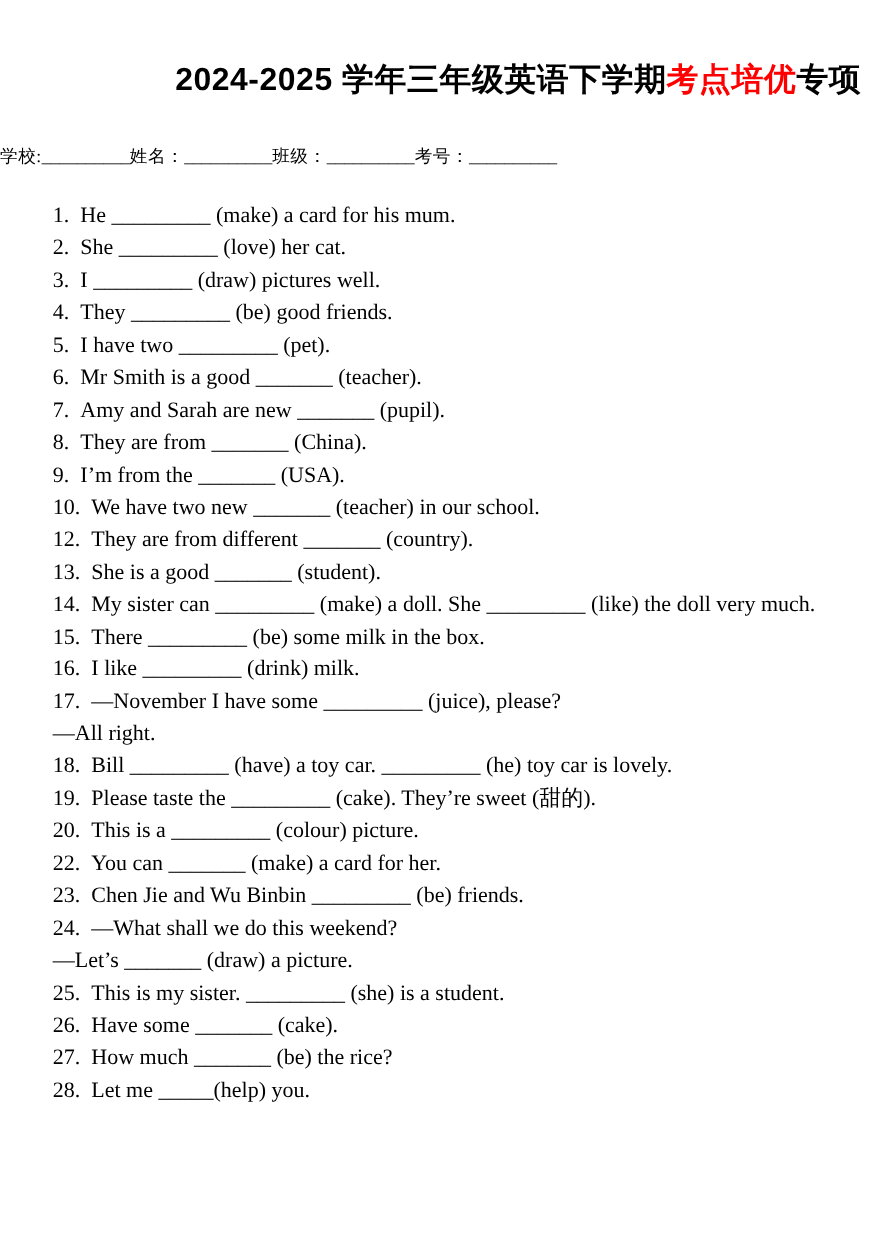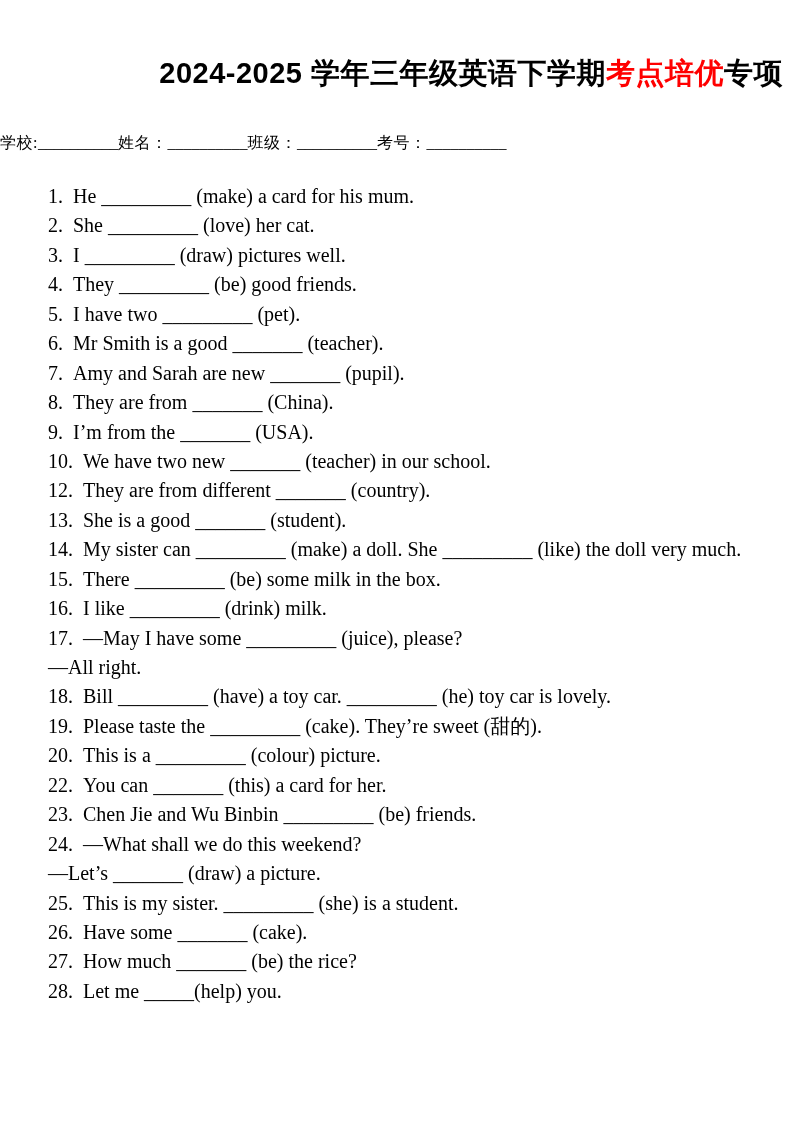--- a/index.html
+++ b/index.html
@@ -59,26 +59,26 @@
     <div class="q-row"><span class="q-num">6.</span><span class="q-text">Mr Smith is a good _______ (teacher).</span></div>
     <div class="q-row"><span class="q-num">7.</span><span class="q-text">Amy and Sarah are new _______ (pupil).</span></div>
     <div class="q-row"><span class="q-num">8.</span><span class="q-text">They are from _______ (China).</span></div>
     <div class="q-row"><span class="q-num">9.</span><span class="q-text">I’m from the _______ (USA).</span></div>
     <div class="q-row"><span class="q-num">10.</span><span class="q-text">We have two new _______ (teacher) in our school.</span></div>
     <div class="q-row"><span class="q-num">12.</span><span class="q-text">They are from different _______ (country).</span></div>
     <div class="q-row"><span class="q-num">13.</span><span class="q-text">She is a good _______ (student).</span></div>
     <div class="q-row"><span class="q-num">14.</span><span class="q-text">My sister can _________ (make) a doll. She _________ (like) the doll very much.</span></div>
     <div class="q-row"><span class="q-num">15.</span><span class="q-text">There _________ (be) some milk in the box.</span></div>
     <div class="q-row"><span class="q-num">16.</span><span class="q-text">I like _________ (drink) milk.</span></div>
-    <div class="q-row"><span class="q-num">17.</span><span class="q-text">—May I have some _________ (juice), please?</span></div>
+    <div class="q-row"><span class="q-num">17.</span><span class="q-text">—November I have some _________ (juice), please?</span></div>
     <div class="q-row"><span class="q-num"></span><span class="q-text">—All right.</span></div>
     <div class="q-row"><span class="q-num">18.</span><span class="q-text">Bill _________ (have) a toy car. _________ (he) toy car is lovely.</span></div>
     <div class="q-row"><span class="q-num">19.</span><span class="q-text">Please taste the _________ (cake). They’re sweet (甜的).</span></div>
     <div class="q-row"><span class="q-num">20.</span><span class="q-text">This is a _________ (colour) picture.</span></div>
-    <div class="q-row"><span class="q-num">22.</span><span class="q-text">You can _______ (this) a card for her.</span></div>
+    <div class="q-row"><span class="q-num">22.</span><span class="q-text">You can _______ (make) a card for her.</span></div>
     <div class="q-row"><span class="q-num">23.</span><span class="q-text">Chen Jie and Wu Binbin _________ (be) friends.</span></div>
     <div class="q-row"><span class="q-num">24.</span><span class="q-text">—What shall we do this weekend?</span></div>
     <div class="q-row"><span class="q-num"></span><span class="q-text">—Let’s _______ (draw) a picture.</span></div>
     <div class="q-row"><span class="q-num">25.</span><span class="q-text">This is my sister. _________ (she) is a student.</span></div>
     <div class="q-row"><span class="q-num">26.</span><span class="q-text">Have some _______ (cake).</span></div>
     <div class="q-row"><span class="q-num">27.</span><span class="q-text">How much _______ (be) the rice?</span></div>
     <div class="q-row"><span class="q-num">28.</span><span class="q-text">Let me _____(help) you.</span></div>
   </div>
 
 </body></html>

